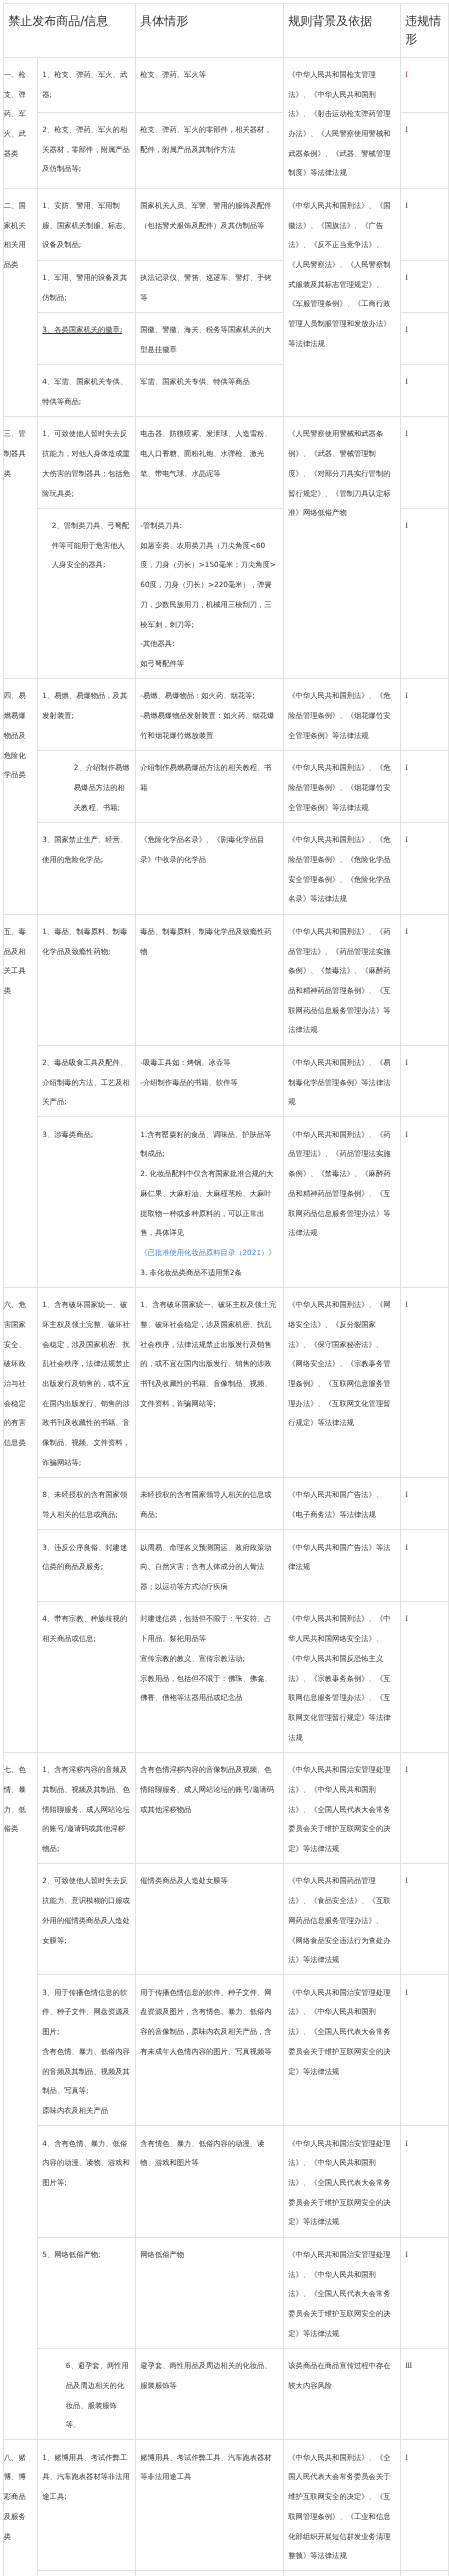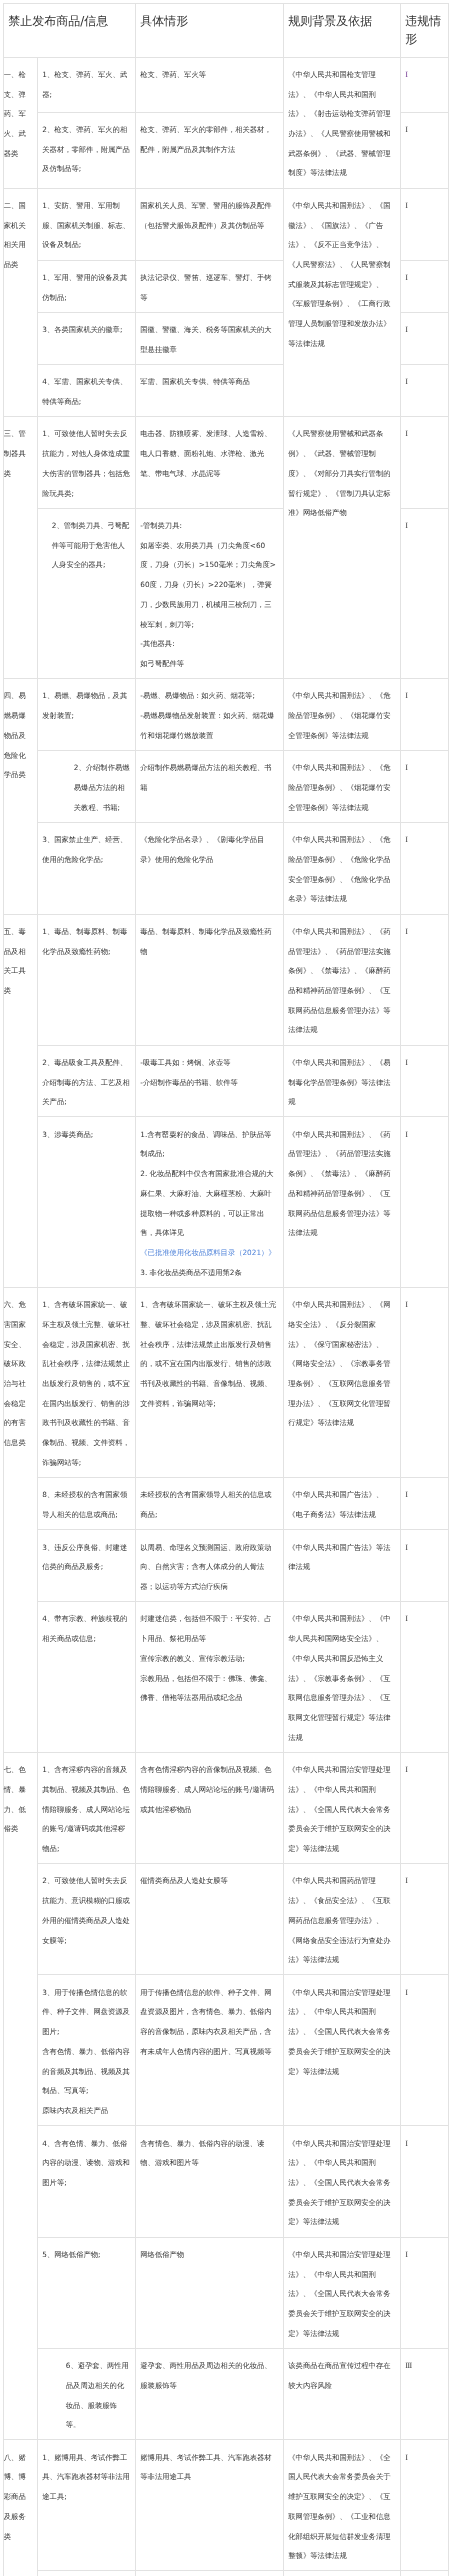--- a/index.html
+++ b/index.html
@@ -89,21 +89,21 @@
           <td><span class="level">Ⅰ</span></td>
         </tr>
         <tr>
           <td rowspan="1" style="white-space: pre-line;">1、军用、警用的设备及其仿制品;</td>
           <td>
             <span class="line">执法记录仪、警笛、巡逻车、警灯、手铐等</span>
           </td>
           <td><span class="level">Ⅰ</span></td>
         </tr>
         <tr>
-          <td rowspan="1" style="white-space: pre-line;">3、各类国家机关的徽章;</td>
+          <td rowspan="1" style="white-space: pre-line; text-decoration: underline;">3、各类国家机关的徽章;</td>
           <td>
             <span class="line">国徽、警徽、海关、税务等国家机关的大型悬挂徽章</span>
           </td>
           <td><span class="level">Ⅰ</span></td>
         </tr>
         <tr>
           <td rowspan="1" style="white-space: pre-line;">4、军需、国家机关专供、特供等商品;</td>
           <td>
             <span class="line">军需、国家机关专供、特供等商品</span>
           </td>
@@ -142,21 +142,21 @@
           <td rowspan="1" style="white-space: pre-line; padding-left: 36px;">2、介绍制作易燃易爆品方法的相关教程、书籍;</td>
           <td>
             <span class="line">介绍制作易燃易爆品方法的相关教程、书籍</span>
           </td>
           <td>《中华人民共和国刑法》、《危险品管理条例》、《烟花爆竹安全管理条例》等法律法规</td>
           <td><span class="level">Ⅰ</span></td>
         </tr>
         <tr>
           <td rowspan="1" style="white-space: pre-line;">3、国家禁止生产、经营、使用的危险化学品;</td>
           <td>
-            <span class="line">《危险化学品名录》、《剧毒化学品目录》使用的危险化学品</span>
+            <span class="line">《危险化学品名录》、《剧毒化学品目录》中收录的化学品</span>
           </td>
           <td>《中华人民共和国刑法》、《危险品管理条例》、《危险化学品安全管理条例》、《危险化学品名录》等法律法规</td>
           <td><span class="level">Ⅰ</span></td>
         </tr>
         <tr>
           <td class="cat" rowspan="3">五、毒品及相关工具类</td>
           <td rowspan="1" style="white-space: pre-line;">1、毒品、制毒原料、制毒化学品及致瘾性药物;</td>
           <td>
             <span class="line">毒品、制毒原料、制毒化学品及致瘾性药物</span>
           </td>

